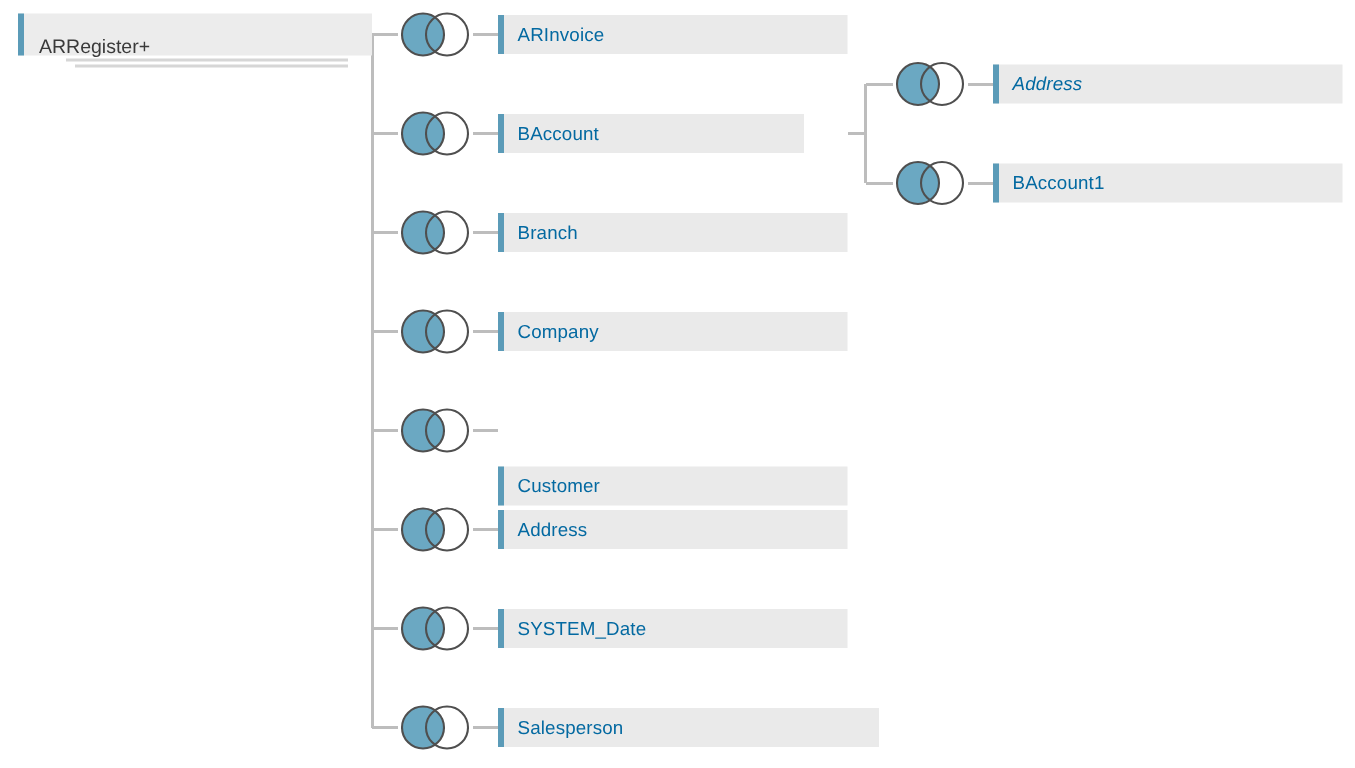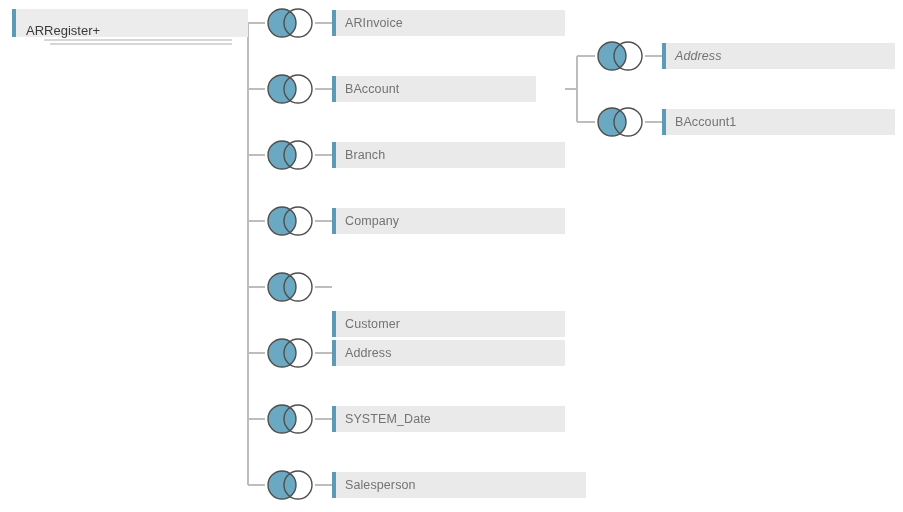--- a/index.html
+++ b/index.html
@@ -37,21 +37,21 @@
     box-sizing: border-box;
     background: #eaeaea;
     border-left: 4px solid #5b9bb8;
     display: flex;
     align-items: center;
     height: 26px;
     padding-left: 9px;
   }
   .node-label {
     font-size: 12.5px;
-    color: #737373;
+    color: #0369a1;
     line-height: 1;
     white-space: nowrap;
     letter-spacing: 0.1px;
   }
 
   
   .root-box {
     position: absolute;
     box-sizing: border-box;
     background: #ececec;

